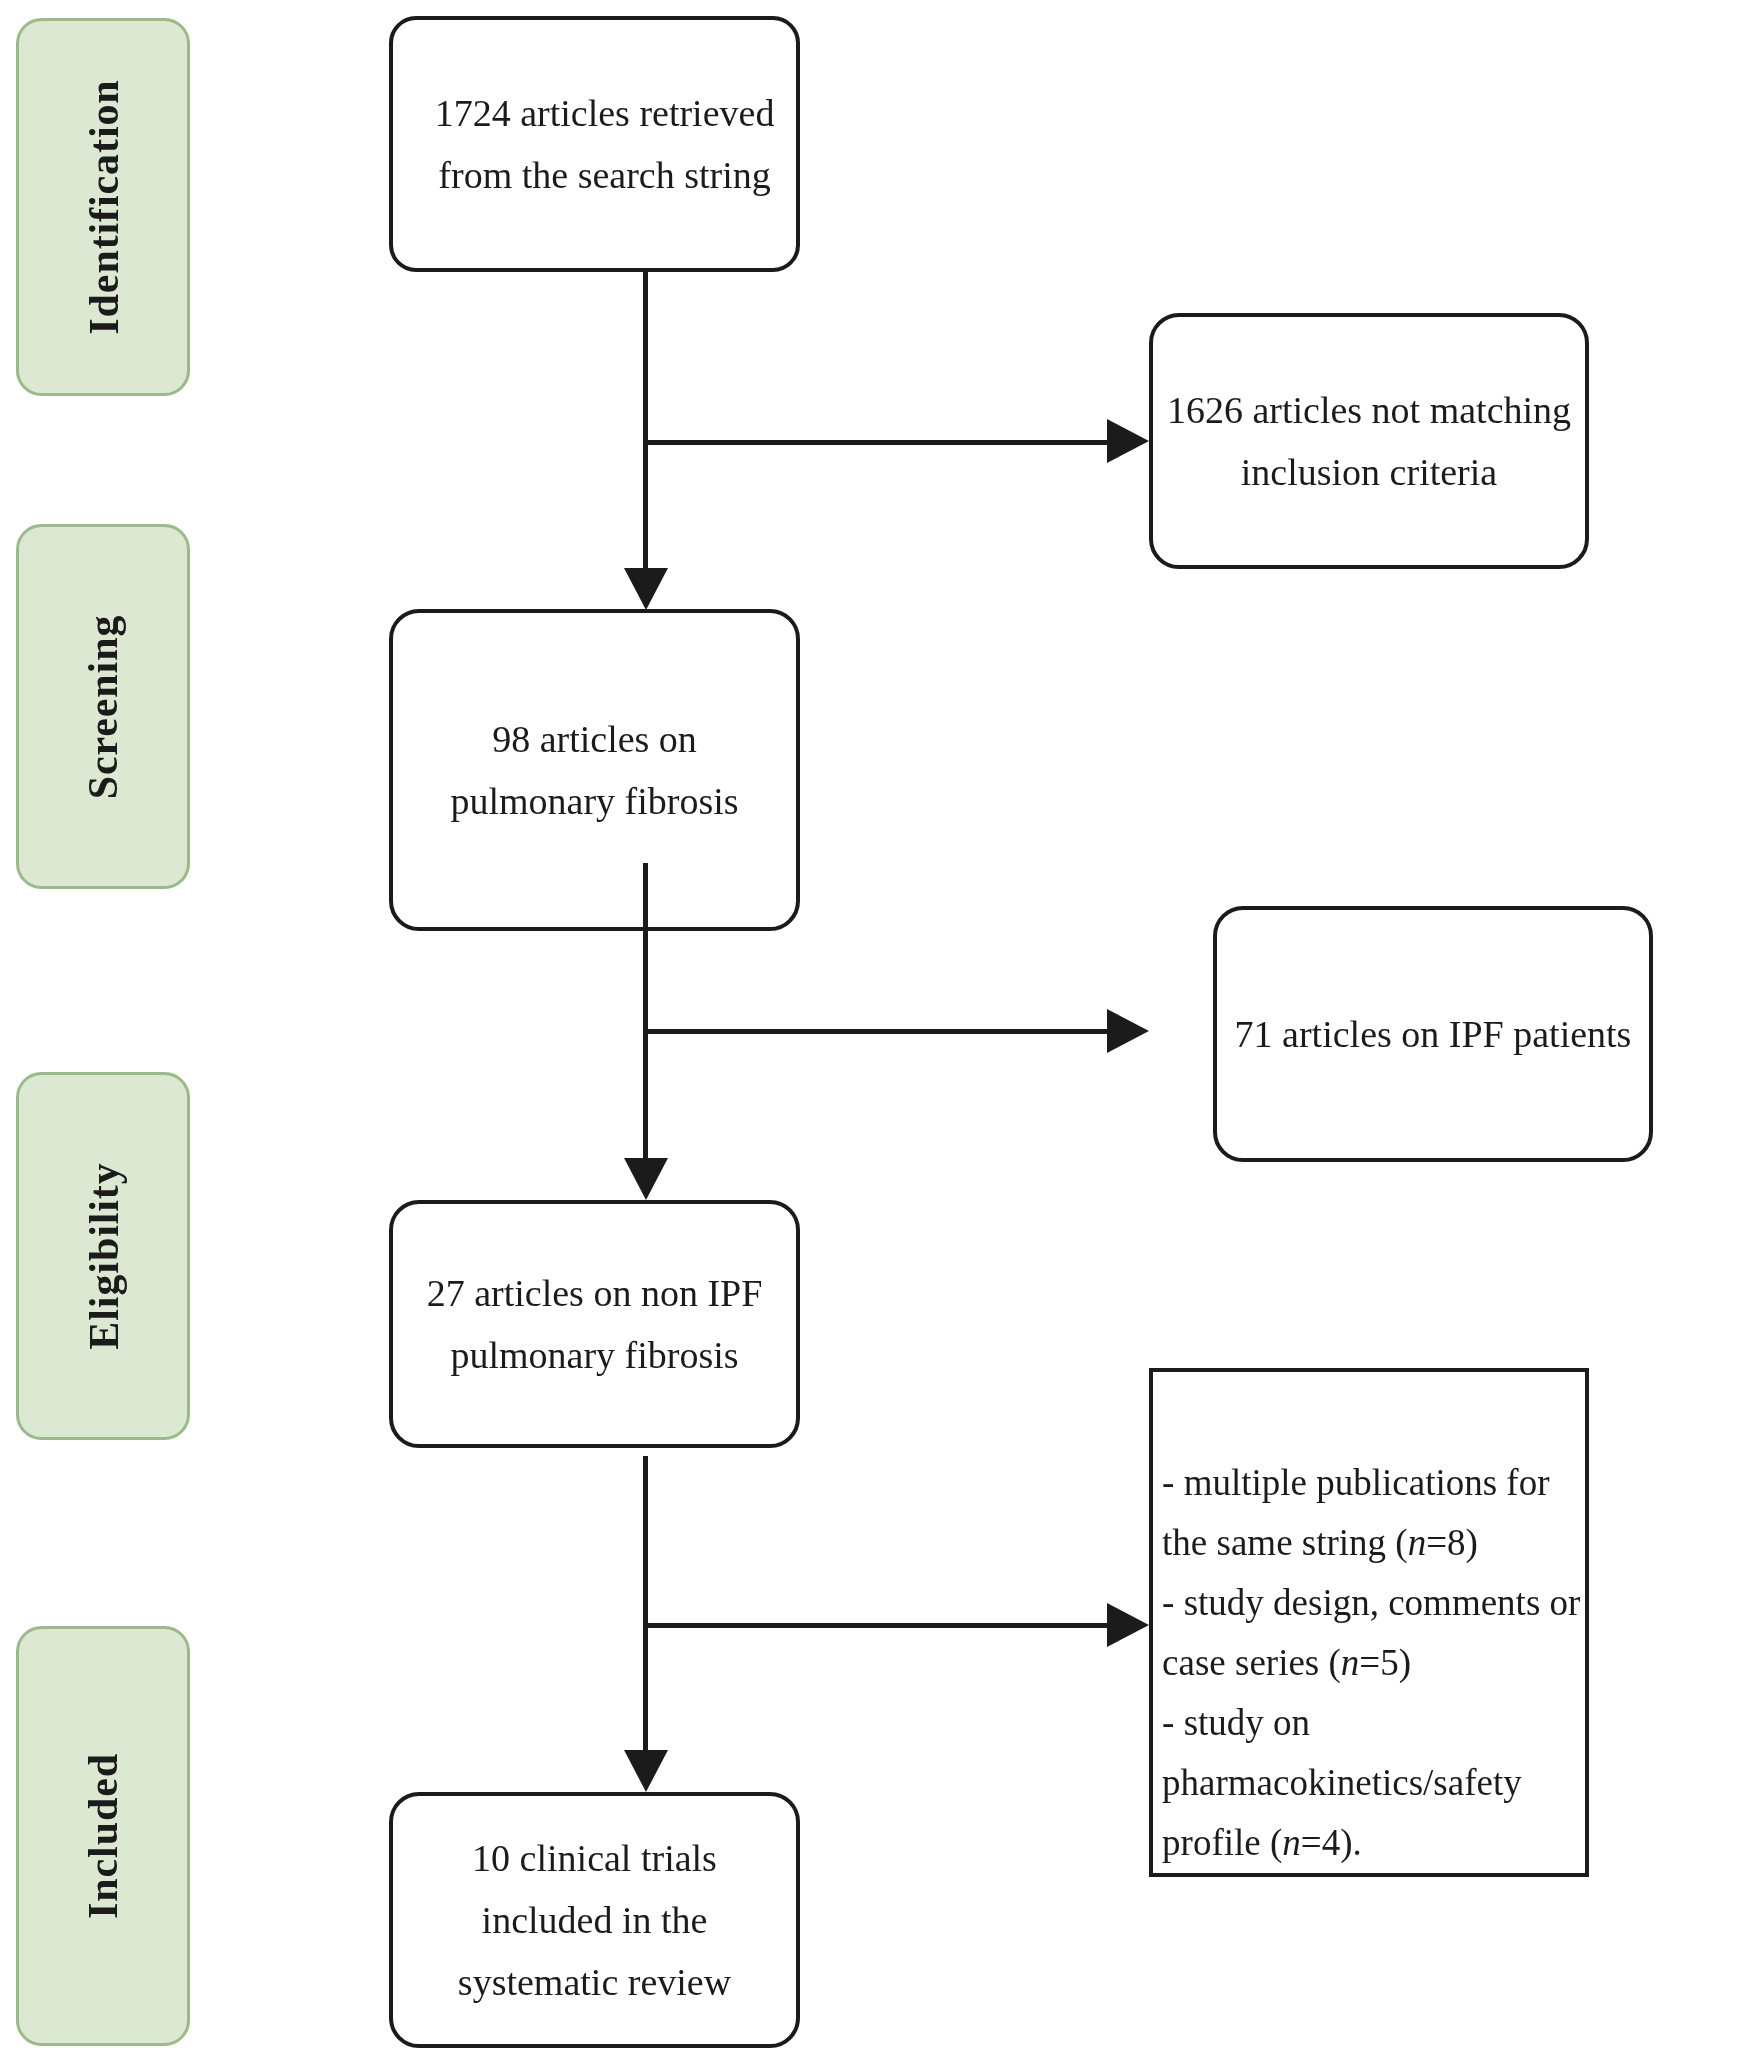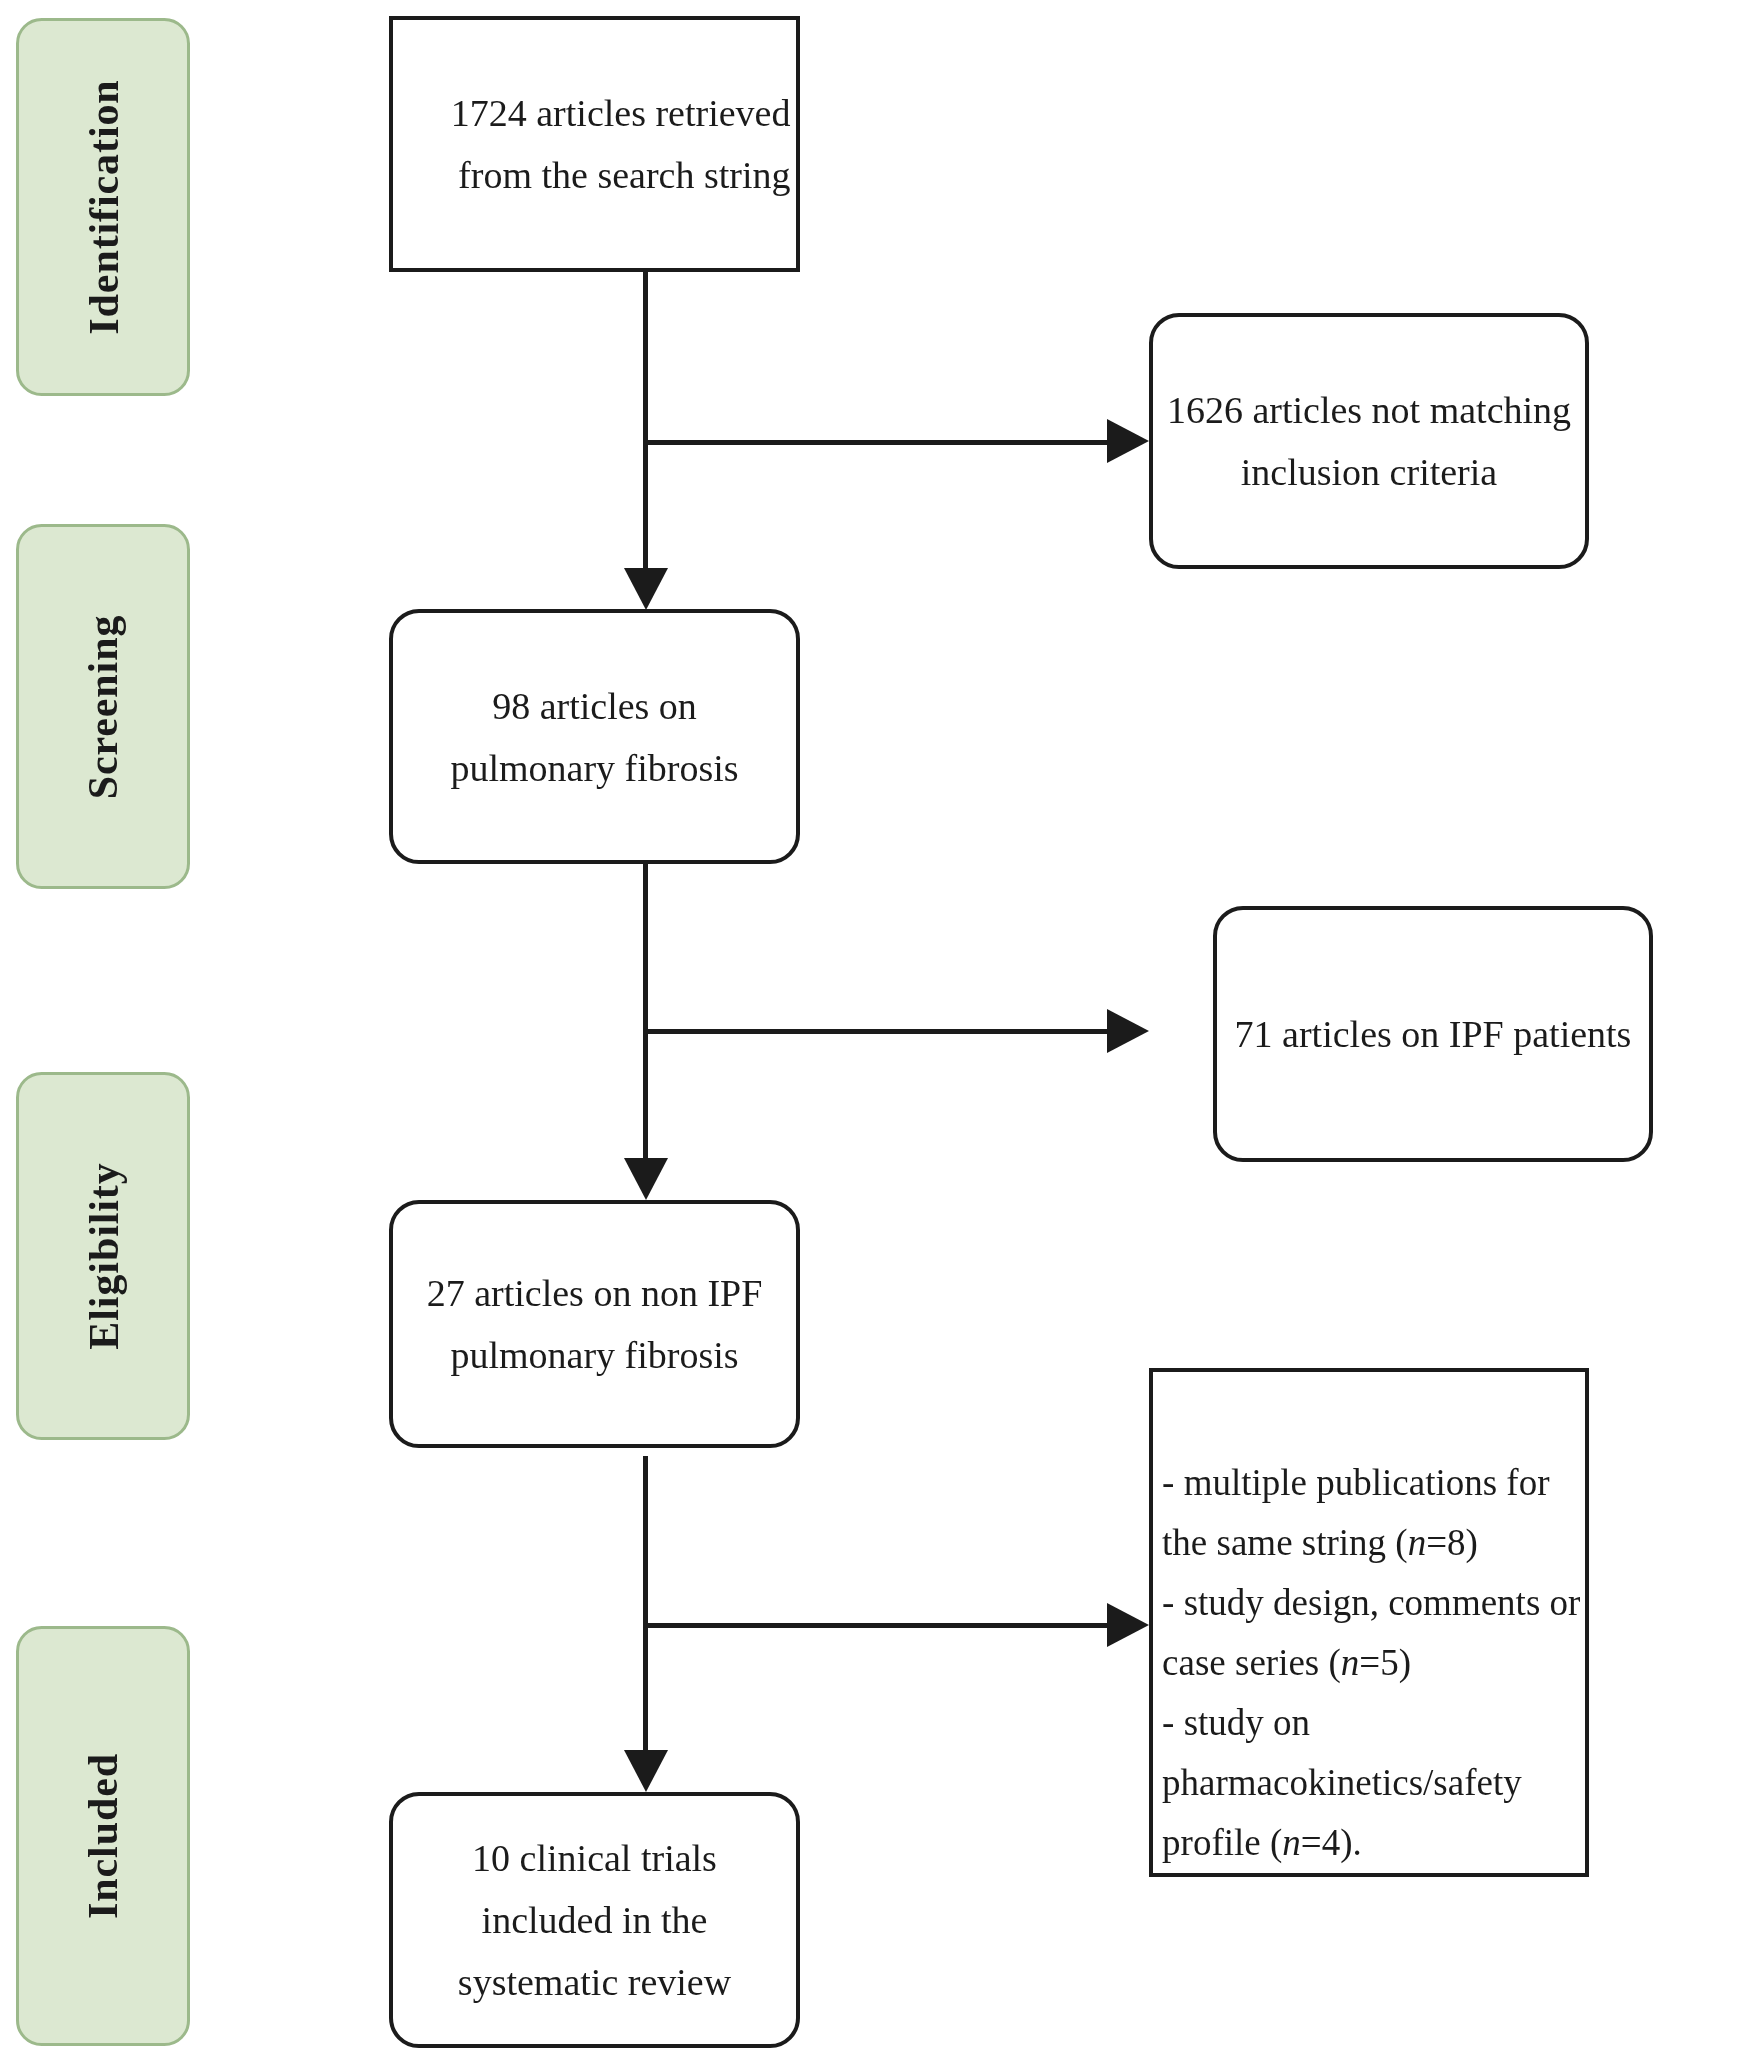--- a/index.html
+++ b/index.html
@@ -47,21 +47,21 @@
     background: var(--background);
     border: 4.6px solid var(--box-border);
     display: flex;
     flex-direction: column;
     justify-content: center;
     font-size: 38px;
     line-height: 62px;
     color: var(--text);
   }
   .fbox.center { align-items: center; text-align: center; border-radius: 30px; }
-  .fbox.leftpad { align-items: flex-end; text-align: left; padding-left: 25.6px; padding-right: 5.5px; }
+  .fbox.leftpad { align-items: center; text-align: left; padding-left: 25.6px; padding-right: 5.5px; border-radius: 27px; }
   .fbox .ln { white-space: nowrap; }
   .fbox.reasons {
     justify-content: flex-end;
     align-items: flex-start;
     text-align: left;
     padding: 35px 3.7px 0 9.1px;
     font-size: 37px;
     line-height: 60px;
   }
   .fbox.reasons .ln { white-space: nowrap; }
@@ -98,21 +98,21 @@
   </div>
   <div class="stage" style="top:1626px;height:420px;">
     <span class="rot">Included</span>
   </div>
 
   <div class="fbox leftpad" style="left:389px;top:16.4px;width:411px;height:256px;">
       <div class="ln">1724 articles retrieved</div>
       <div class="ln">from the search string</div>
     </div>
 
-  <div class="fbox center" style="left:389px;top:609px;width:411px;height:255px;">
+  <div class="fbox center" style="left:389px;top:609px;width:411px;height:322px;">
       <div class="ln">98 articles on</div>
       <div class="ln">pulmonary fibrosis</div>
     </div>
 
   <div class="fbox center" style="left:389px;top:1200px;width:411px;height:248px;">
       <div class="ln">27 articles on non IPF</div>
       <div class="ln">pulmonary fibrosis</div>
     </div>
 
   <div class="fbox center" style="left:389px;top:1792px;width:411px;height:256px;">

